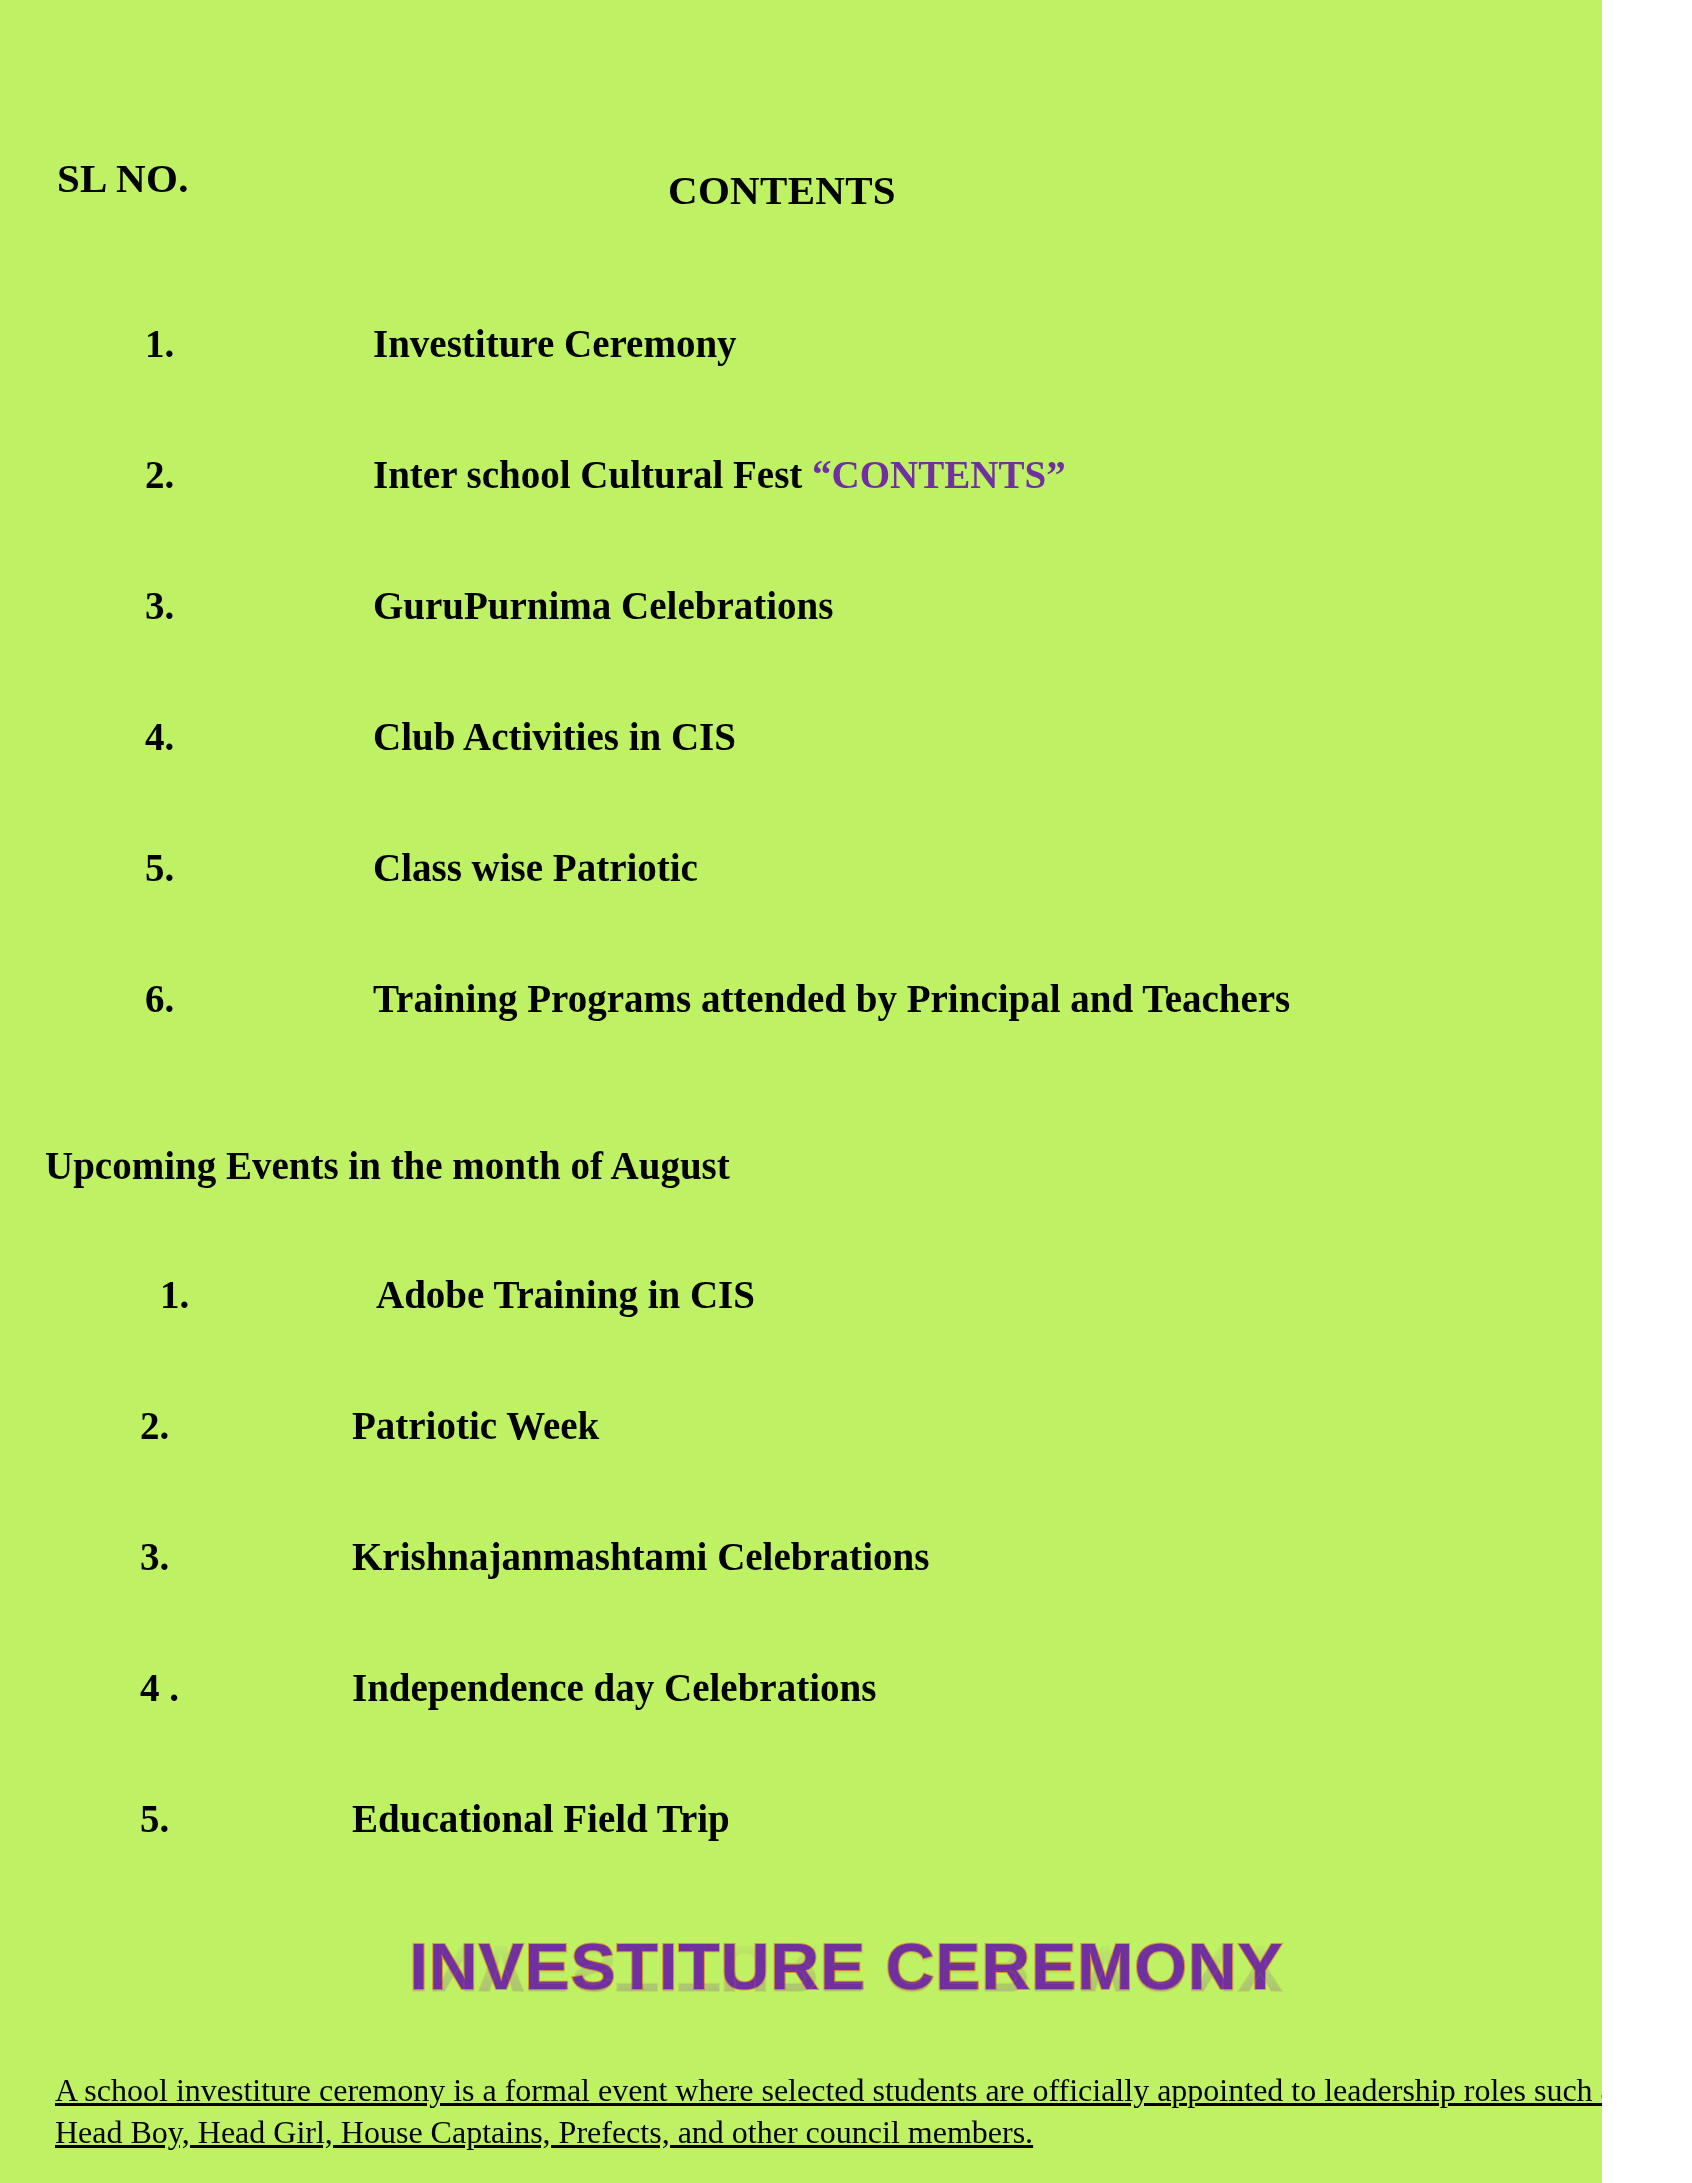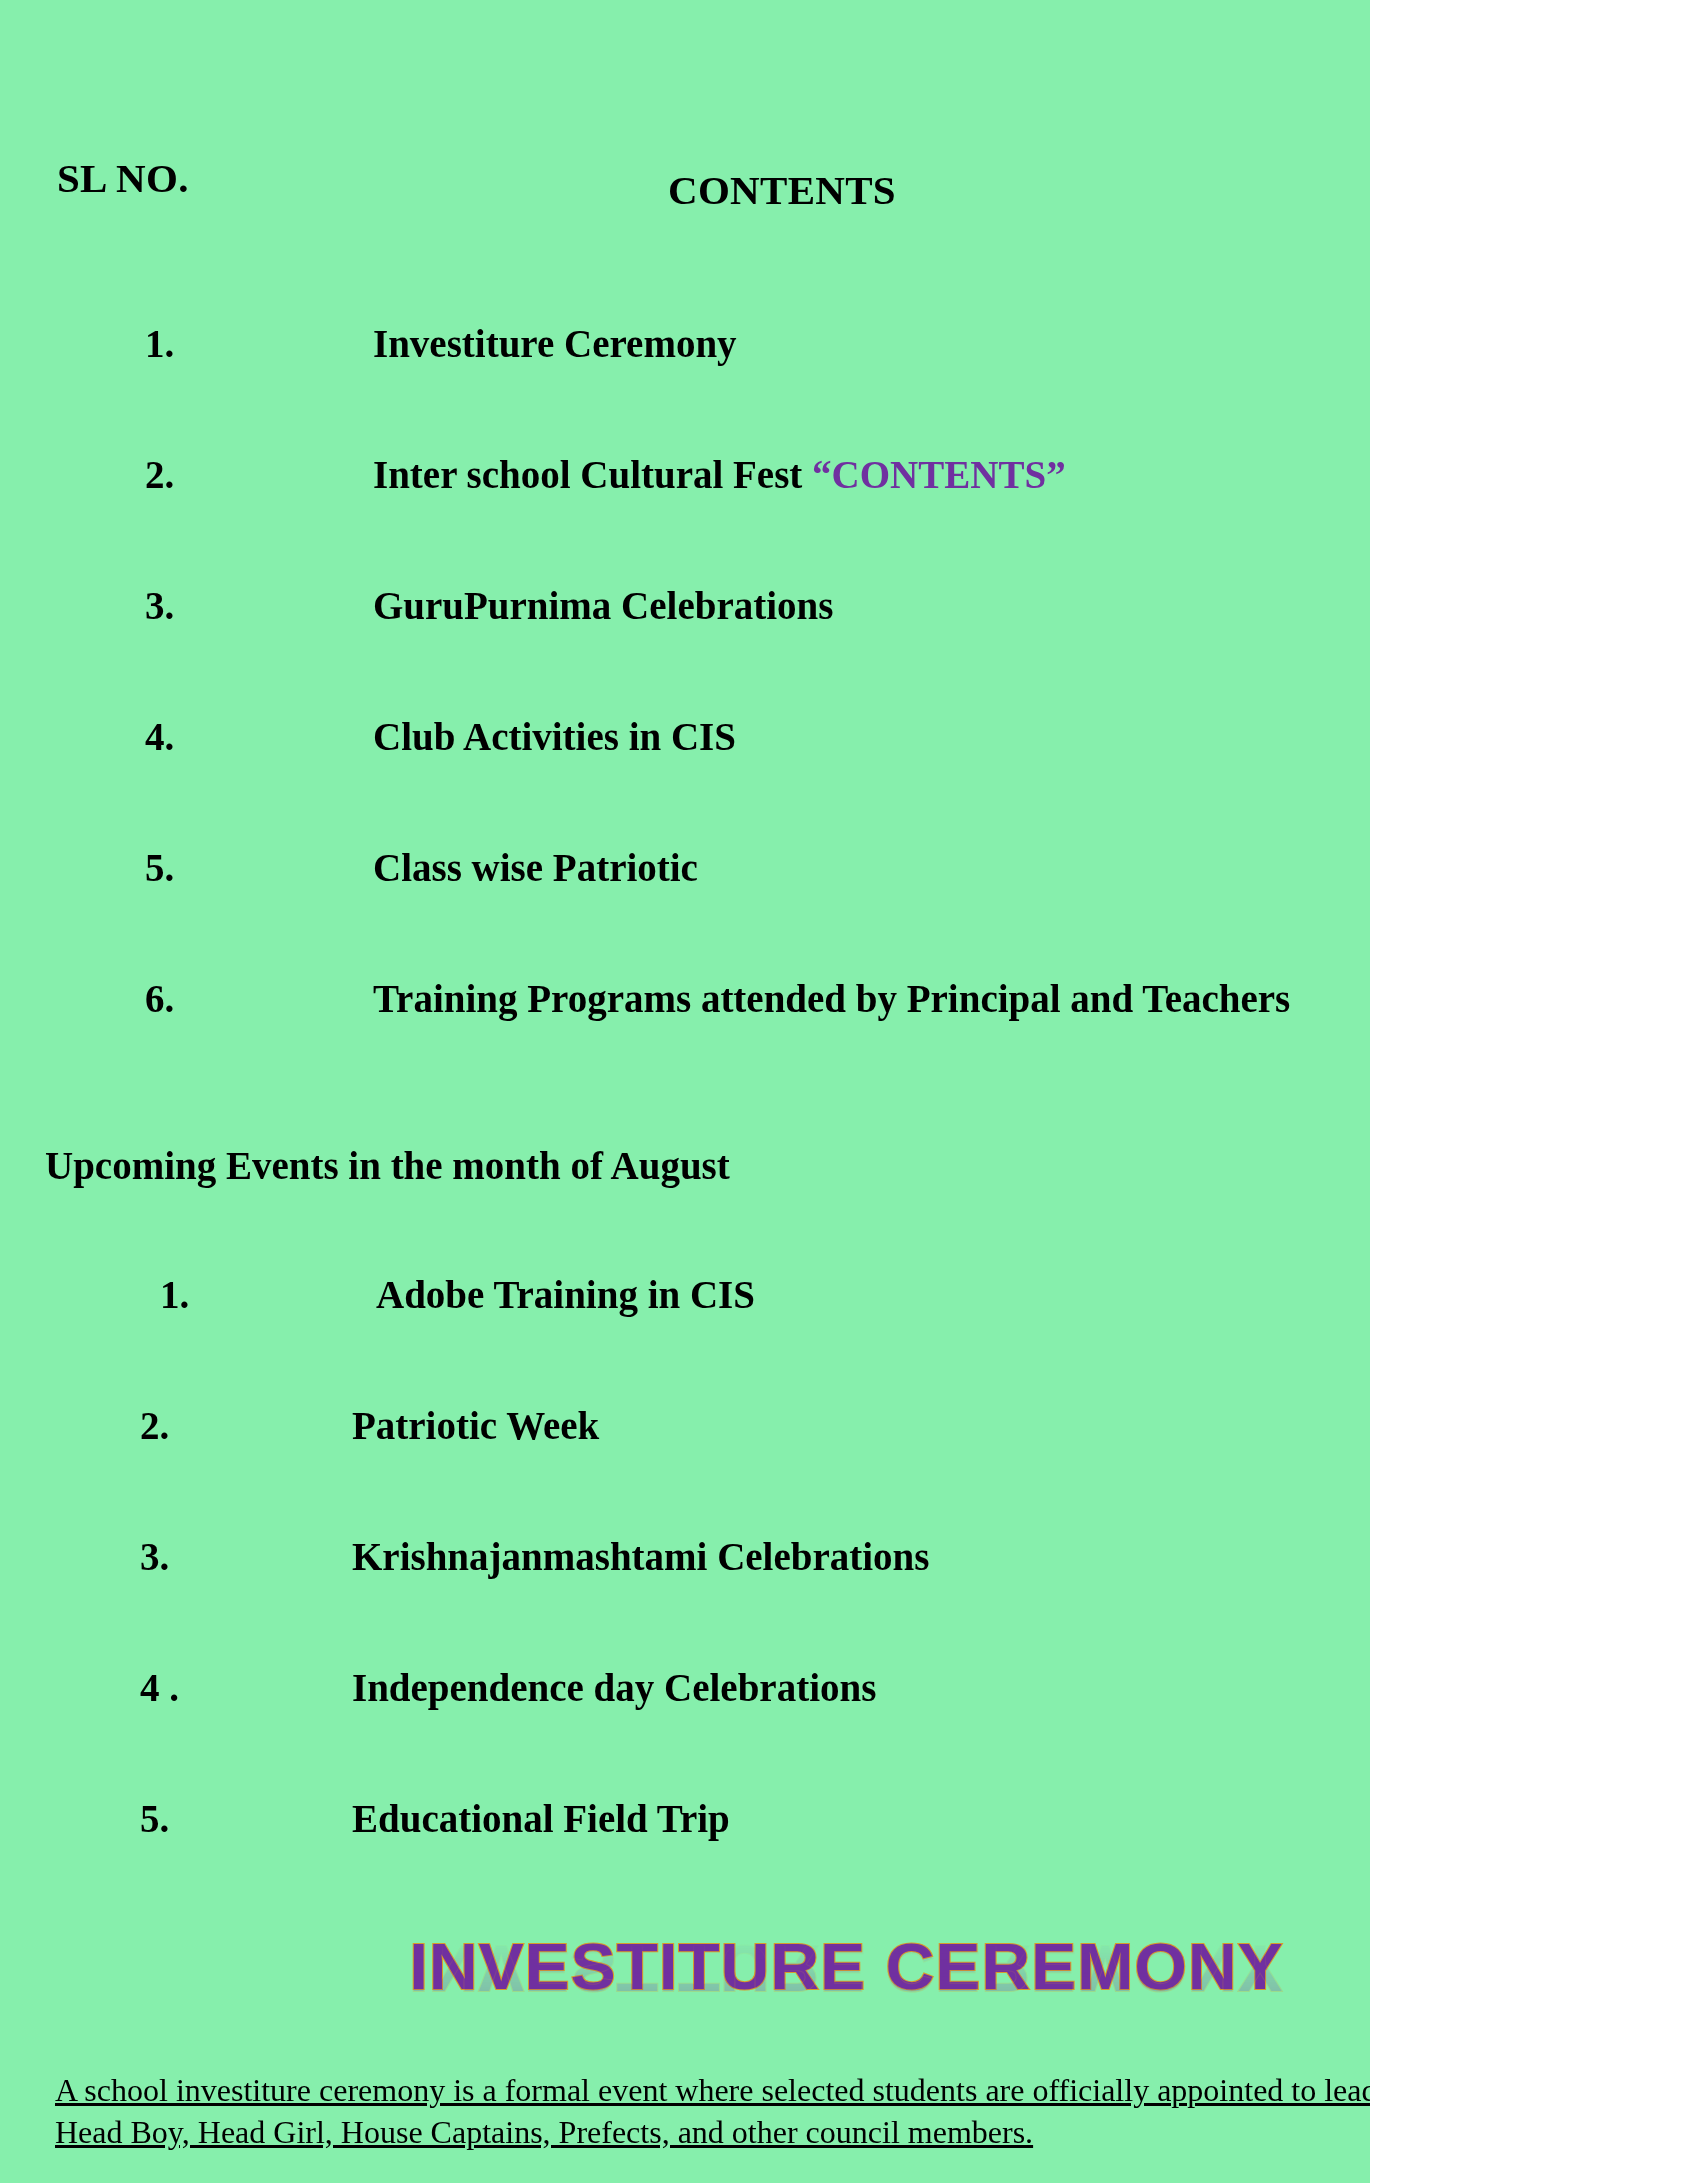--- a/index.html
+++ b/index.html
@@ -4,23 +4,23 @@
 <title>Newsletter Contents Page</title>
 <style>
   html, body {
     margin: 0;
     padding: 0;
     background: #ffffff;
   }
 
   .page {
     position: relative;
-    width: 1370px;
+    width: 1602px;
     height: 2183px;
-    background: #86efac;
+    background: #bef264;
     font-family: "Liberation Serif", "DejaVu Serif", serif;
     color: #000000;
     overflow: hidden;
   }
 
   
   .header-row {
     position: absolute;
     left: 0;
     top: 154px;

